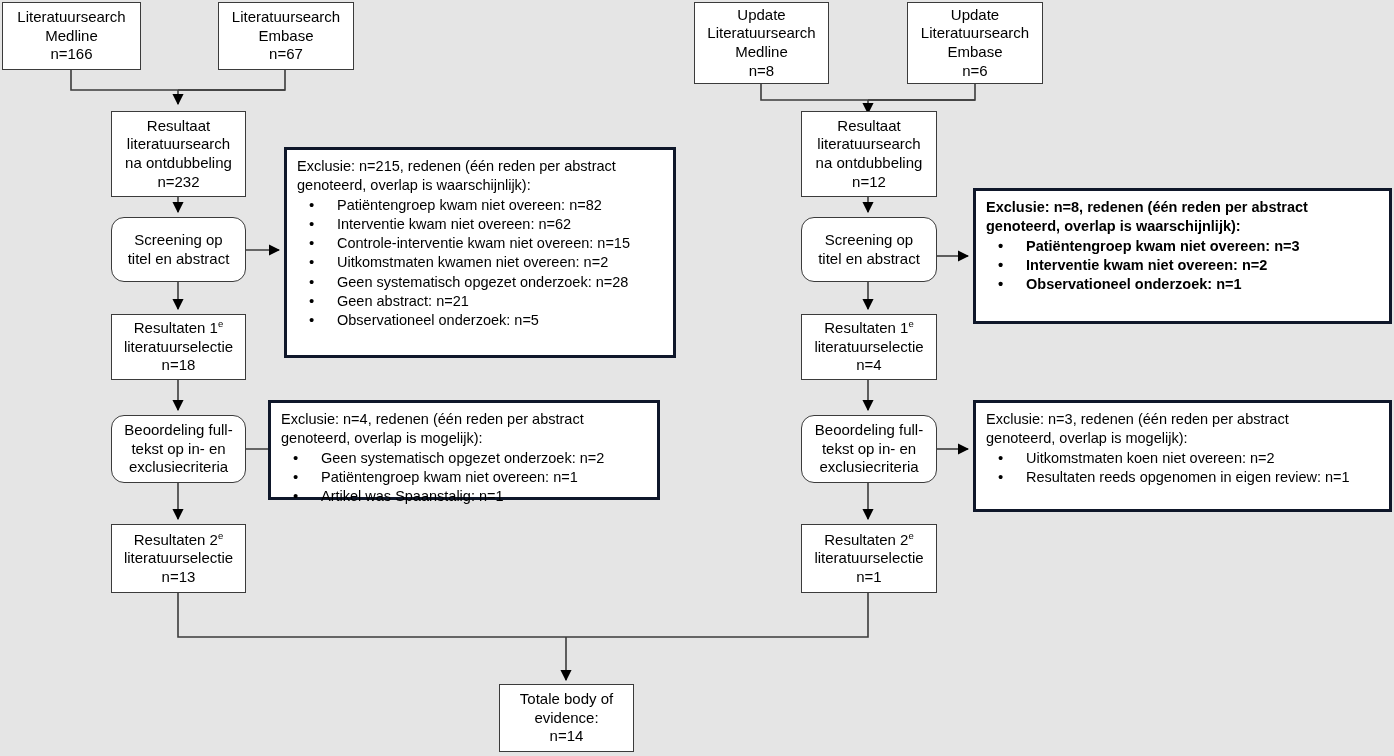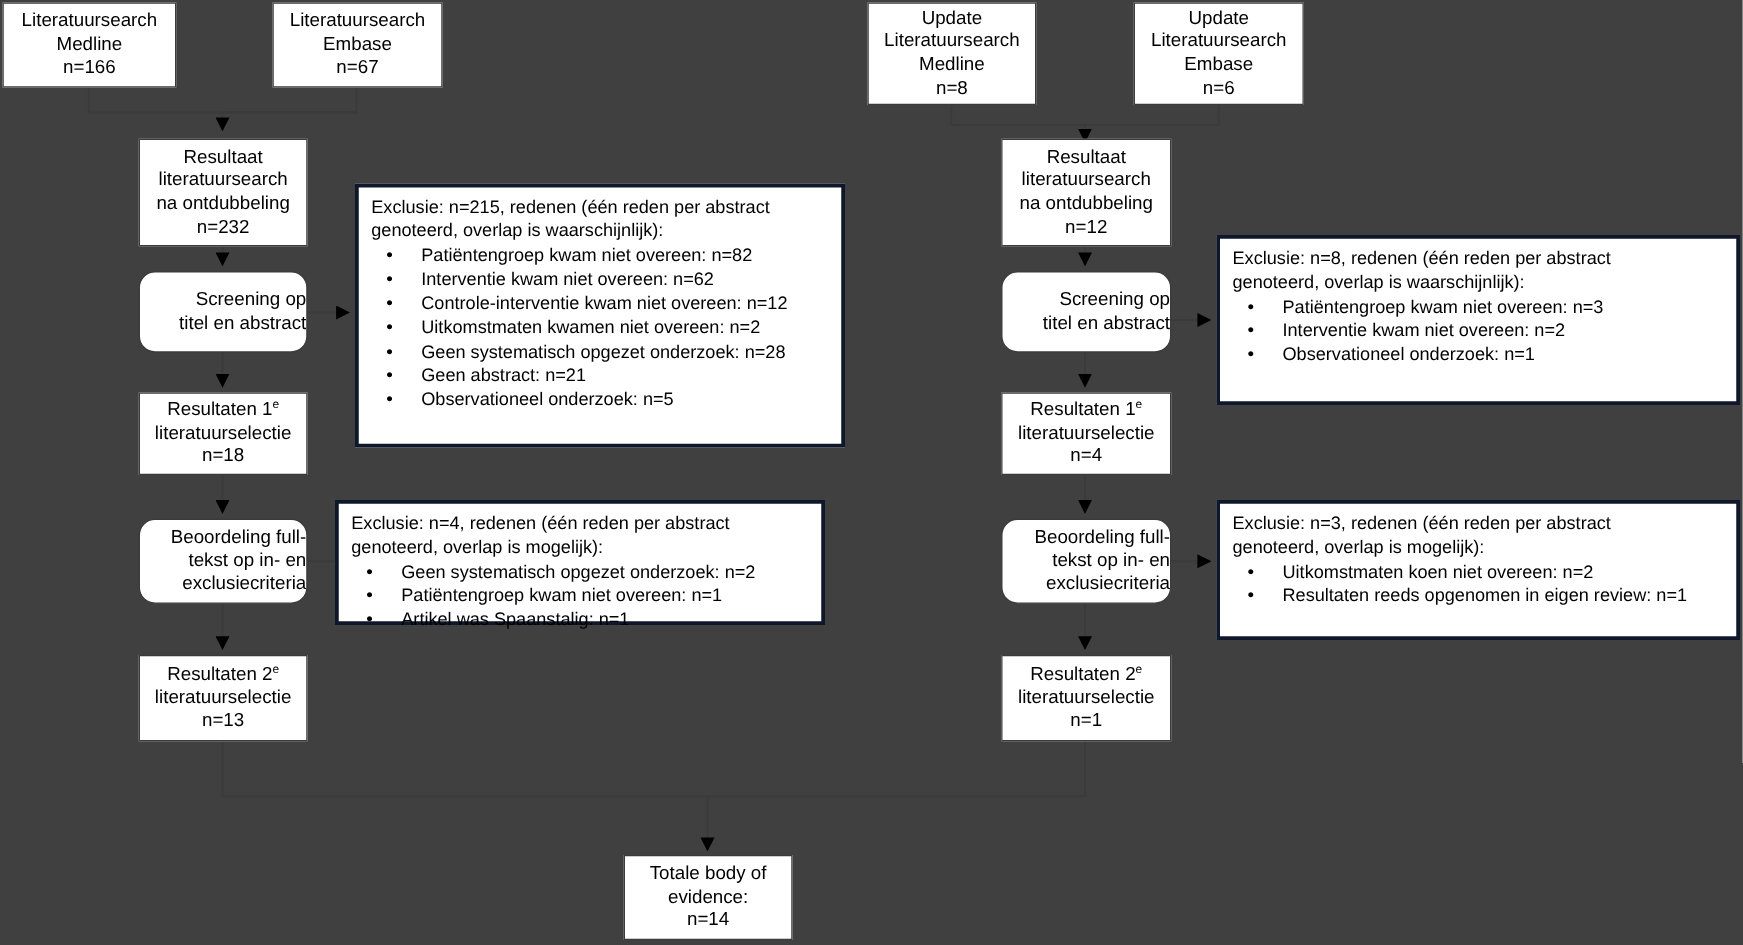--- a/index.html
+++ b/index.html
@@ -10,21 +10,21 @@
   body {
     width: 1394px;
     height: 756px;
     font-family: "Liberation Sans", sans-serif;
     overflow: hidden;
   }
   #flow-root {
     position: relative;
     width: 1394px;
     height: 756px;
-    background: #404040;
+    background: #e5e5e5;
   }
   svg.connectors {
     position: absolute;
     left: 0;
     top: 0;
     width: 1394px;
     height: 756px;
     pointer-events: none;
   }
   .node {
@@ -36,21 +36,20 @@
     flex-direction: column;
     align-items: center;
     justify-content: center;
     text-align: center;
     color: #000000;
     font-size: 15px;
     line-height: 1.24;
   }
   .node.rounded {
     border-radius: 13px;
-    align-items: flex-end;
   }
   .node .line {
     white-space: nowrap;
   }
   .node .line sup {
     font-size: 9.5px;
     vertical-align: super;
     line-height: 0;
   }
   .excl {
@@ -175,21 +174,21 @@
     <span class="line">literatuurselectie</span>
     <span class="line">n=13</span>
   </div>
 
   <div class="excl" style="left:284px; top:147px; width:392px; height:211px;">
     <span class="head">Exclusie: n=215, redenen (één reden per abstract</span>
     <span class="head">genoteerd, overlap is waarschijnlijk):</span>
     <ul>
       <li>Patiëntengroep kwam niet overeen: n=82</li>
       <li>Interventie kwam niet overeen: n=62</li>
-      <li>Controle-interventie kwam niet overeen: n=12</li>
+      <li>Controle-interventie kwam niet overeen: n=15</li>
       <li>Uitkomstmaten kwamen niet overeen: n=2</li>
       <li>Geen systematisch opgezet onderzoek: n=28</li>
       <li>Geen abstract: n=21</li>
       <li>Observationeel onderzoek: n=5</li>
     </ul>
   </div>
 
   <div class="excl" style="left:268px; top:400px; width:392px; height:100px;">
     <span class="head">Exclusie: n=4, redenen (één reden per abstract</span>
     <span class="head">genoteerd, overlap is mogelijk):</span>
@@ -237,21 +236,21 @@
     <span class="line">tekst op in- en</span>
     <span class="line">exclusiecriteria</span>
   </div>
 
   <div class="node" style="left:801px; top:524px; width:136px; height:69px;">
     <span class="line"><span>Resultaten 2</span><sup>e</sup></span>
     <span class="line">literatuurselectie</span>
     <span class="line">n=1</span>
   </div>
 
-  <div class="excl" style="left:973px; top:188px; width:419px; height:136px;">
+  <div class="excl" style="left:973px; top:188px; width:419px; height:136px;font-weight:bold;">
     <span class="head">Exclusie: n=8, redenen (één reden per abstract</span>
     <span class="head">genoteerd, overlap is waarschijnlijk):</span>
     <ul>
       <li>Patiëntengroep kwam niet overeen: n=3</li>
       <li>Interventie kwam niet overeen: n=2</li>
       <li>Observationeel onderzoek: n=1</li>
     </ul>
   </div>
 
   <div class="excl" style="left:973px; top:400px; width:419px; height:112px;">

